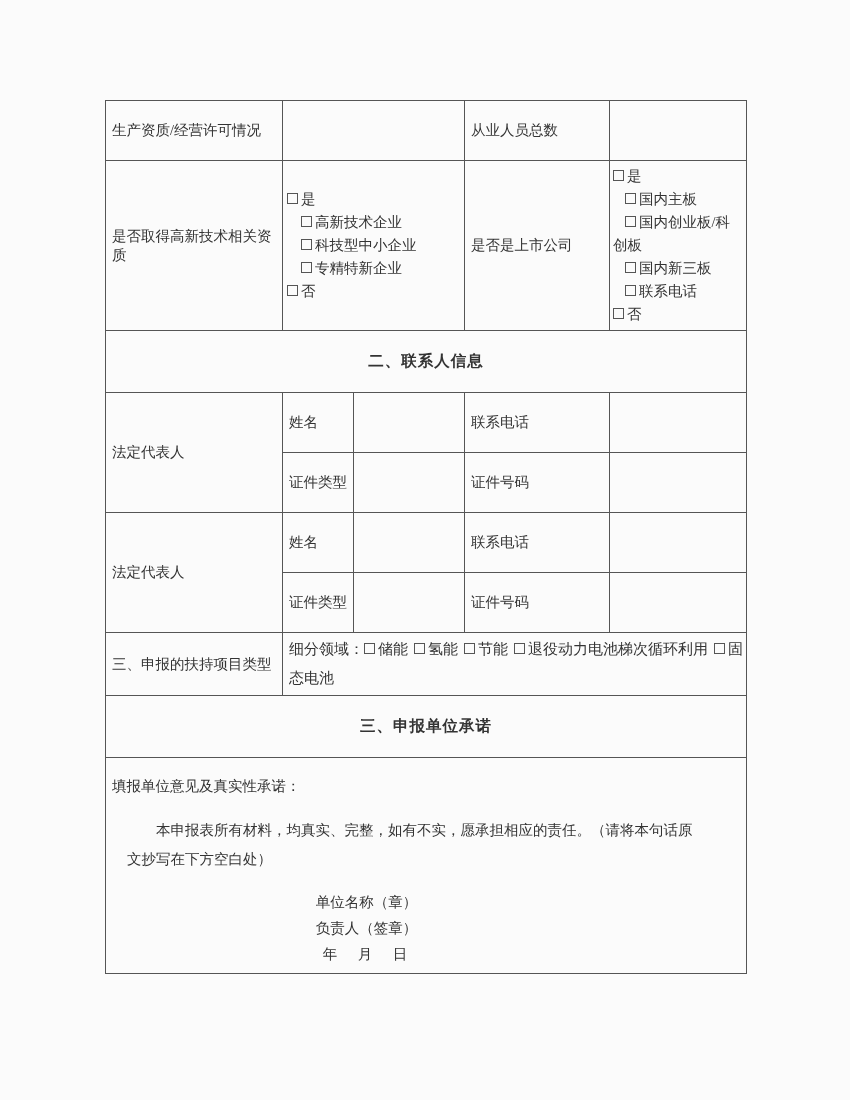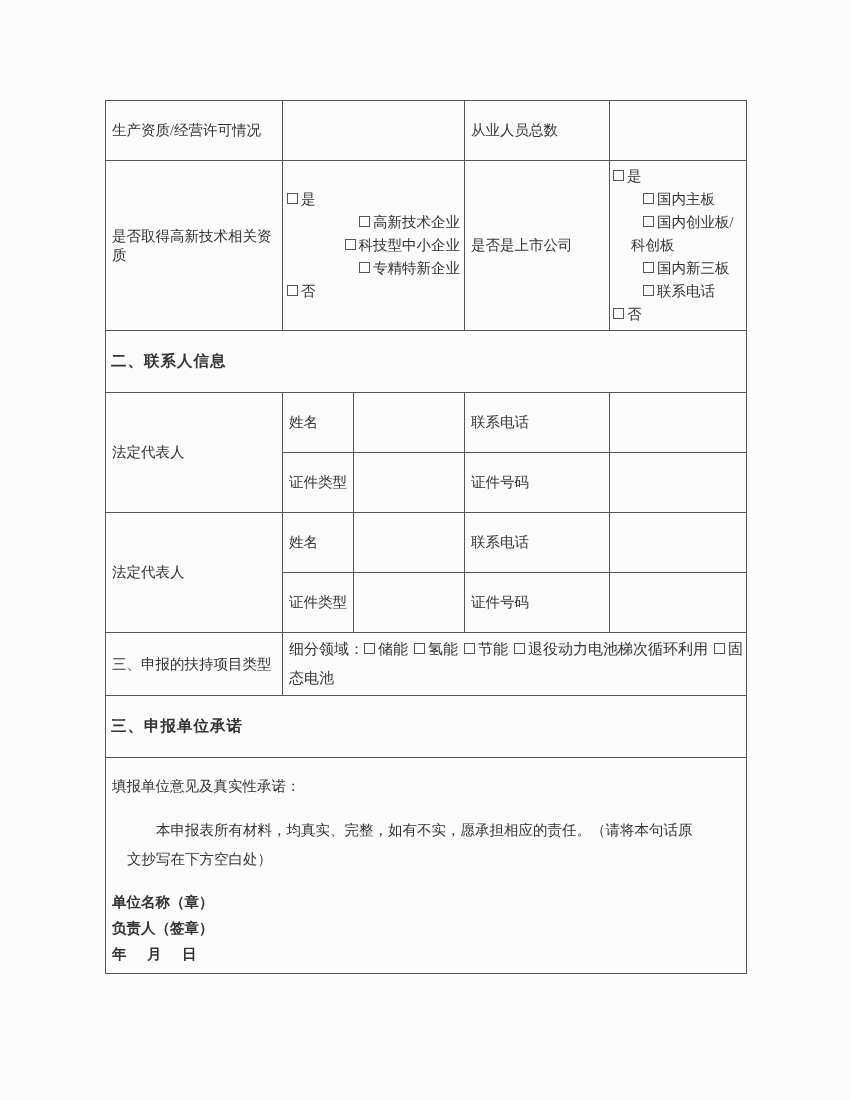--- a/index.html
+++ b/index.html
@@ -19,30 +19,31 @@
   td{
     border:1px solid #555555;
     padding:20px 5px;
     vertical-align:middle;
     word-break:break-all;
     overflow:hidden;
   }
   td.lab{padding-left:6px;}
   td.val{background:transparent;}
   td.sec{
+    text-align:center;
     font-weight:bold;
     font-size:15.5px;
     letter-spacing:1px;
   }
   
   td.cbcell{padding:4px 4px 4px 4px;}
   td.cbcell2{padding:4px 5px 4px 3px;}
   .cb{line-height:23px;text-indent:0;}
-  .cb.ind{text-indent:14px;text-align:right;}
-  .cb.ind2{text-indent:12px;margin-left:18px;}
+  .cb.ind{text-indent:14px;}
+  .cb.ind2{text-indent:12px;}
   .box{
     display:inline-block;
     width:9px;height:9px;
     border:1px solid #555555;
     margin-right:3px;
     background:transparent;
   }
   
   td.projval{font-size:15px;line-height:29px;padding:2px 2px 2px 6px;}
   .iopt{margin-right:6px;}
@@ -50,24 +51,23 @@
   td.commit{vertical-align:top;padding:14px 8px 6px 6px;}
   .commit-intro{line-height:29px;}
   .commit-body{
     margin:15px;
     text-indent:2em;
     line-height:29px;
     padding-right:22px;
   }
   .sig{
     margin-top:14px;
-    text-align:left;
+    text-align:center;
     padding-right:117px;
     line-height:26px;
-    font-weight:bold;
   }
   .sig .date{letter-spacing:3px;}
 </style>
 </head>
 <body>
 
 <div class="page">
   <table class="form">
     <colgroup>
       <col style="width:177px">

